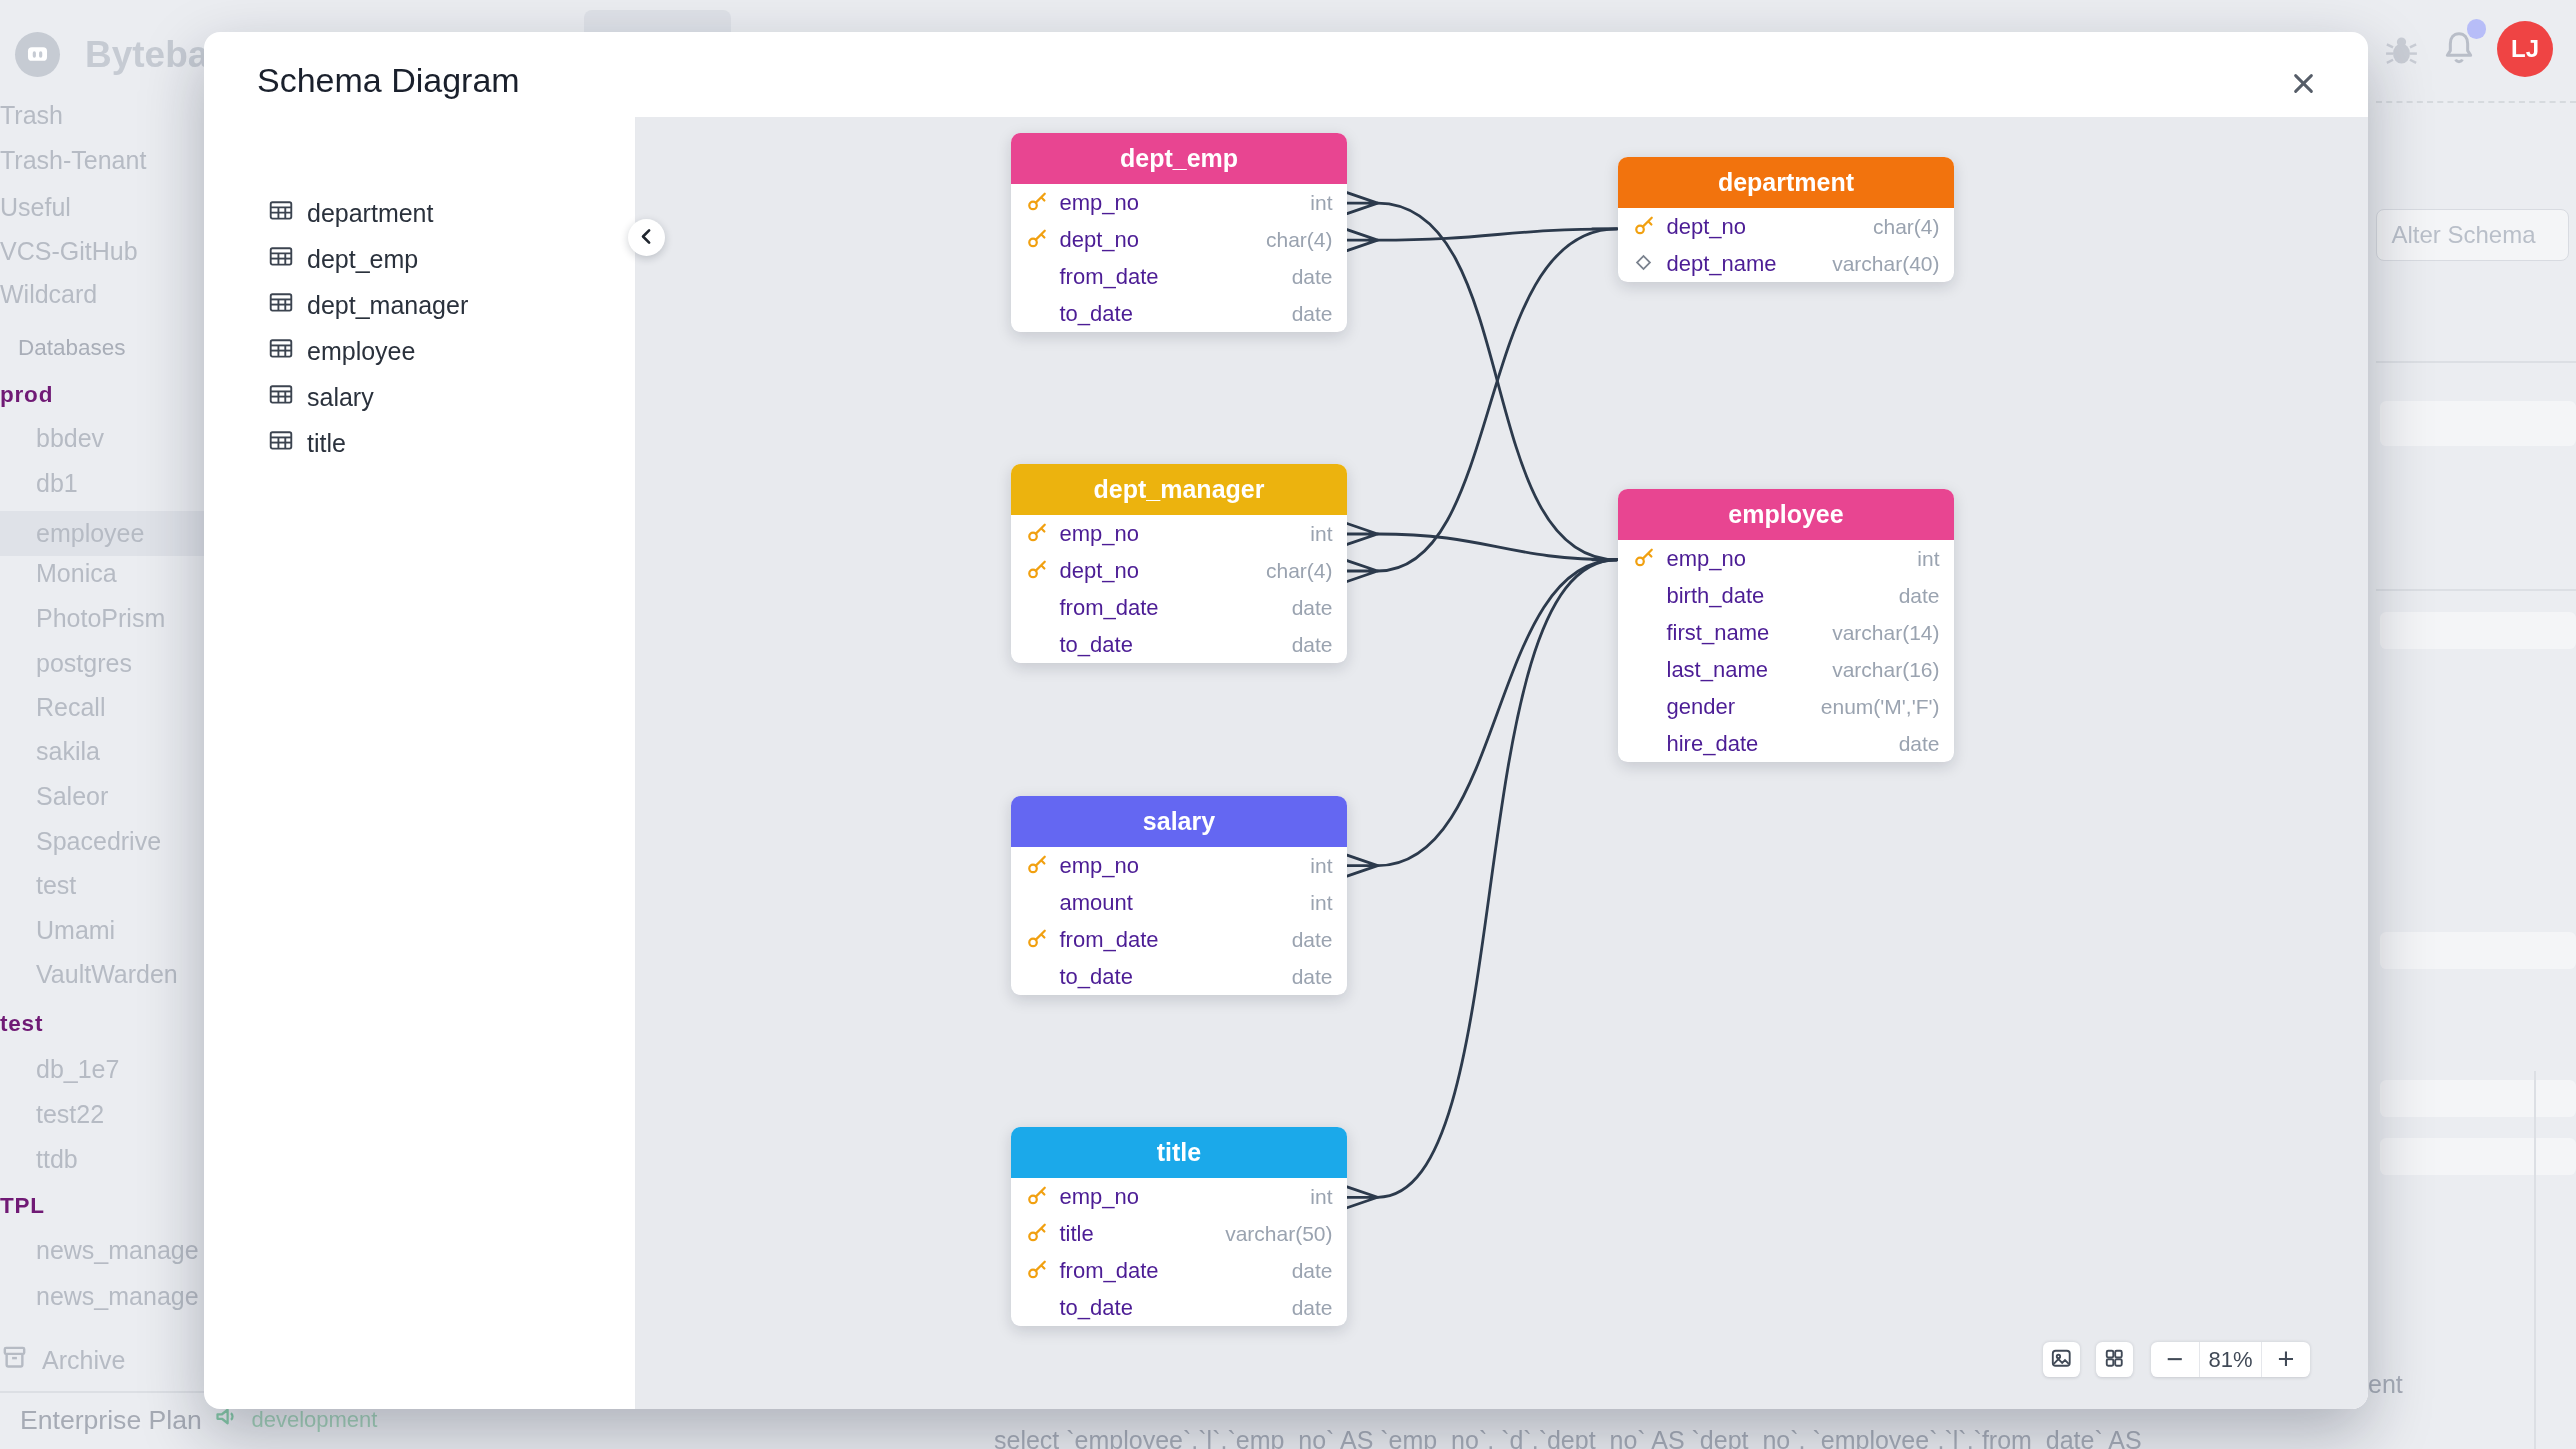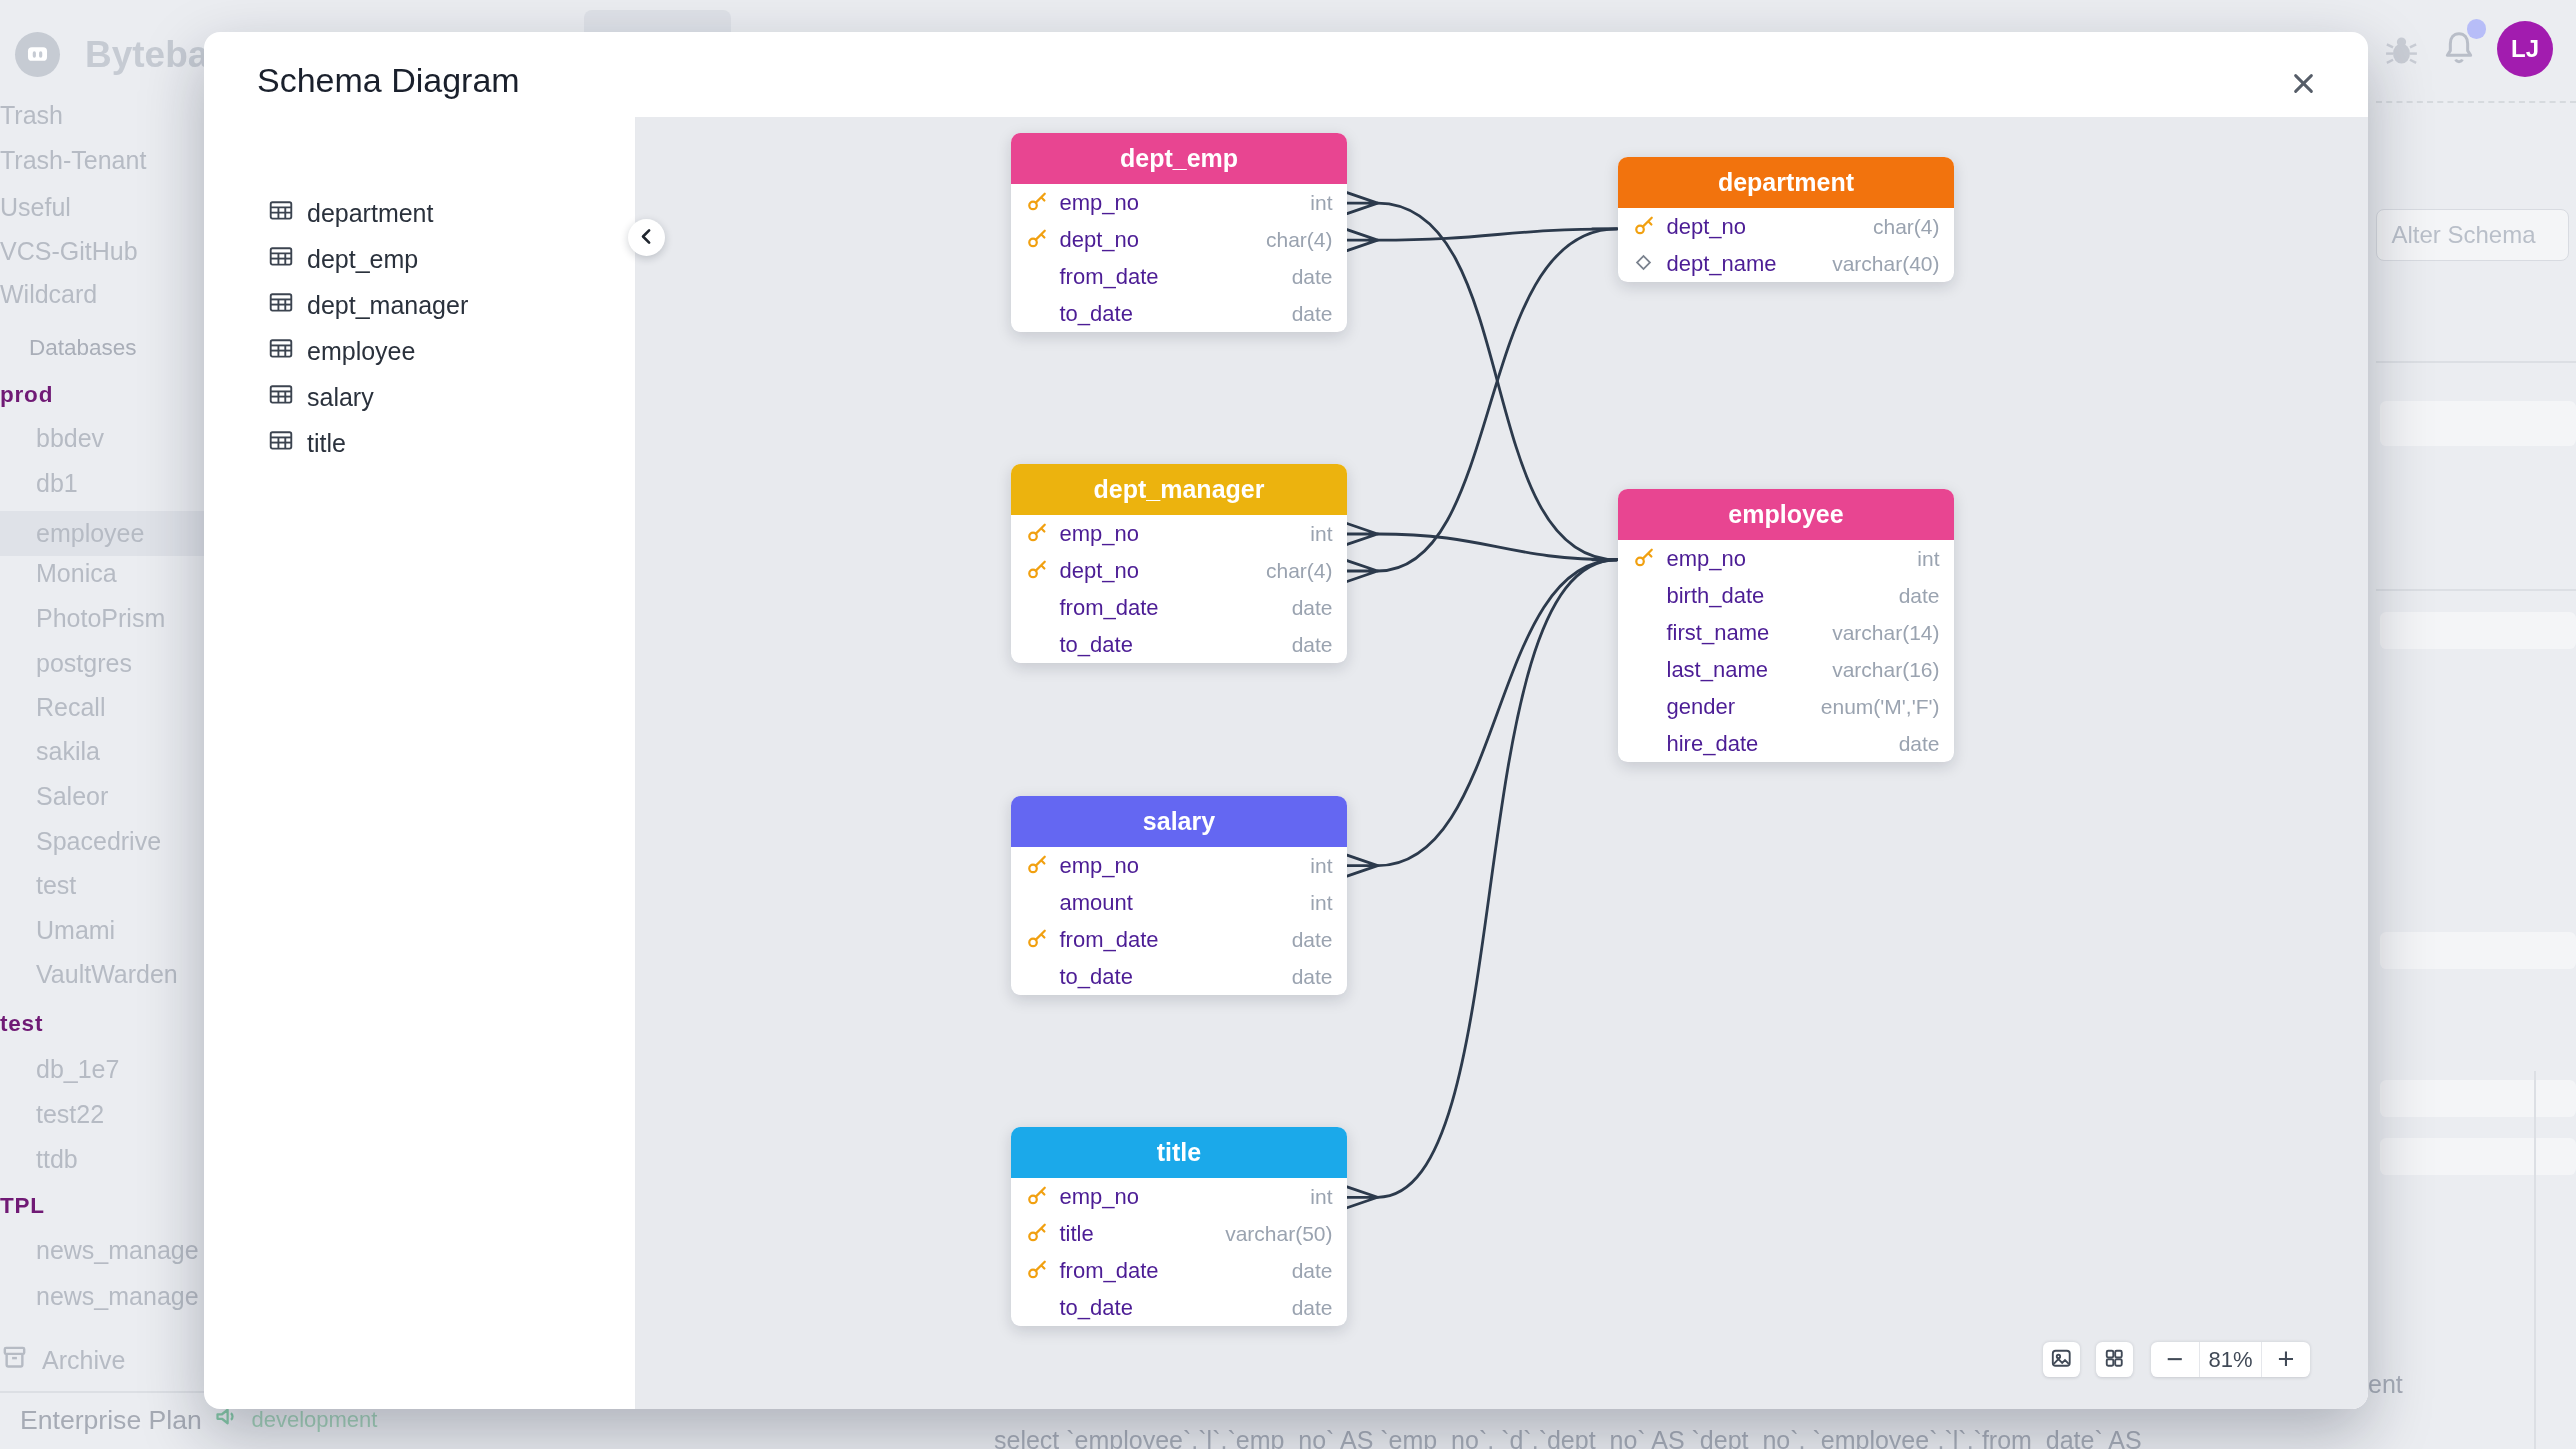--- a/index.html
+++ b/index.html
@@ -10,28 +10,28 @@
 
   
   #bg { position:absolute; inset:0; }
   .logo-circle { left:14.5px; top:32px; width:45px; height:45px; border-radius:50%;
     background:#c6cbd3; display:flex; align-items:center; justify-content:center; }
   .logo-text { left:85px; top:32px; font-size:37px; font-weight:700; color:#c6cbd3; line-height:45px; }
   .hdr-ghost-btn { left:584px; top:9.7px; width:147px; height:32px; border-radius:8px; background:#dfe2e8; }
   .bug-wrap { left:2383px; top:32px; }
   .bell-wrap { left:2439px; top:27px; }
   .bell-dot { left:2467px; top:19.3px; width:19.3px; height:19.3px; border-radius:50%; background:#b7bdf8; }
-  .avatar { left:2497px; top:21px; width:56px; height:56px; border-radius:50%; background:#a21caf;
+  .avatar { left:2497px; top:21px; width:56px; height:56px; border-radius:50%; background:#ef4444;
     color:#ffffff; font-size:24px; font-weight:700; display:flex; align-items:center; justify-content:center; }
 
   .side-row { position:absolute; left:0; width:204px; height:45px; display:flex;
     align-items:center; color:#b6bbc4; font-size:25px; white-space:nowrap; overflow:hidden; }
   .side-row.sec { font-size:22.5px; color:#a9aeb8; }
   .side-row.grp { font-size:22.5px; font-weight:700; color:#701a75; letter-spacing:0.8px; }
-  .ind1 { } .ind0 { padding-left:29px; } .ind2 { padding-left:36px; }
+  .ind1 { } .ind0 { padding-left:18px; } .ind2 { padding-left:36px; }
   .sel-row { left:0; top:511px; width:204px; height:45px; background:#dfe2e8; }
   .footer-divider { left:0; top:1391px; width:204px; height:1.6px; background:#dcdfe4; }
   .plan { left:20px; top:1399px; height:42px; display:flex; align-items:center; gap:11.3px;
     font-size:26.6px; color:#a6abb5; }
   .env-badge { font-size:22px; color:#a4d2ba; }
   .sql-ghost { left:994px; top:1426px; font-size:25px; color:#a7adb8; white-space:nowrap; }
   .partial-ghost { left:2368px; top:1370px; font-size:25px; color:#a7adb8; }
   .right-dash { left:2376px; top:101px; width:200px; border-top:2.4px dashed #d6dade; }
   .alter-btn { left:2376px; top:209px; width:193px; height:52px; border:1.6px solid #d8dbe1;
     border-radius:8px; background:rgba(255,255,255,.45); color:#b9bfc9; font-size:24px;

